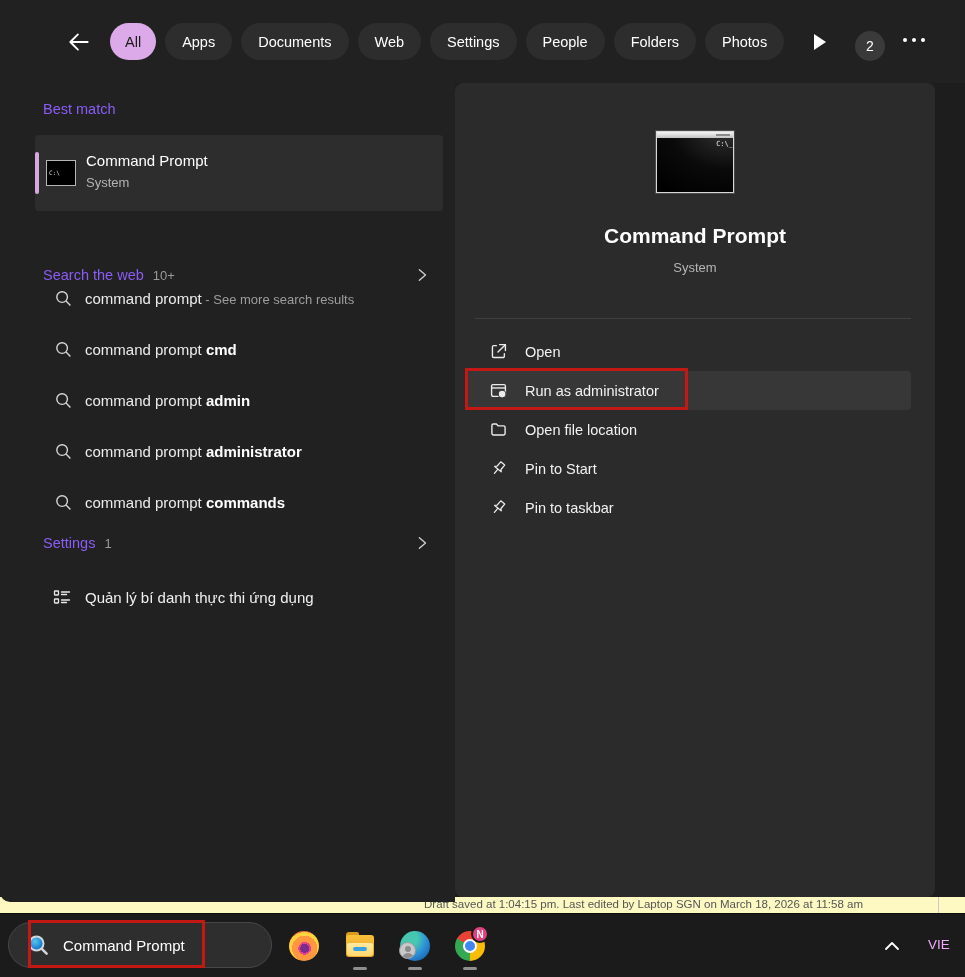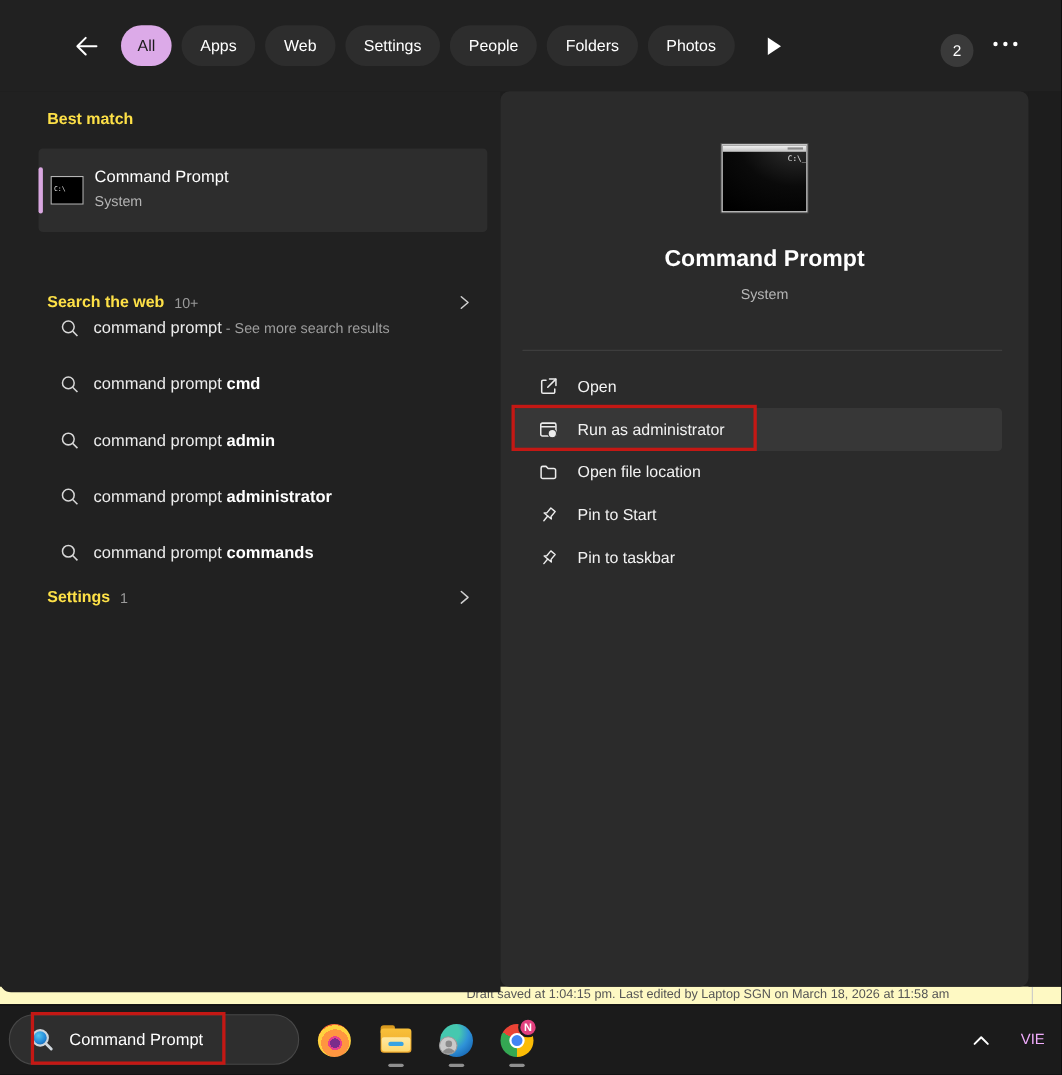--- a/index.html
+++ b/index.html
@@ -54,21 +54,21 @@
   .right-card {
     position:absolute; left:455px; top:83px; width:480px; height:814px;
     background:#2b2b2b; border-radius:8px; z-index:2;
   }
   .right-strip {
     position:absolute; left:935px; top:83px; width:30px; height:814px; background:#1d1d1d; z-index:1;
   }
 
   
   .section-title-row { display:flex; align-items:center; padding-left:43px; position:relative; }
-  .section-title { font-size:14.5px; font-weight:bold; color:#fde047; }
+  .section-title { font-size:14.5px; font-weight:normal; color:#8b5cf6; }
   .section-count { font-size:13px; color:#9a9a9a; margin-left:9px; }
   .chev-right { position:absolute; right:26px; top:50%; transform:translateY(-50%); }
 
   .best-match-title { margin-top:18px; }
 
   .best-match-item {
     position:absolute; left:35px; top:52px; width:408px; height:76px;
     background:#2d2d2d; border-radius:4px; cursor:pointer;
   }
   .accent-bar {
@@ -178,20 +178,21 @@
     <button class="back-btn">
       <span>
         <svg width="26" height="26" viewBox="0 0 24 24" fill="none" stroke="#fff" stroke-width="1.7" stroke-linecap="round" stroke-linejoin="round">
           <path d="M20 12 H5"></path>
             <path d="M11 5 L4 12 L11 19"></path>
         </svg>
       </span>
     </button>
     <button class="pill active">All</button>
     <button class="pill">Apps</button>
+    <button class="pill">Documents</button>
     <button class="pill">Web</button>
     <button class="pill">Settings</button>
     <button class="pill">People</button>
     <button class="pill">Folders</button>
     <button class="pill">Photos</button>
     <button class="play-btn">
       <span class="play-tri"></span>
     </button>
     <div class="count-badge">2</div>
     <button class="more-btn">
@@ -280,20 +281,33 @@
     <div class="section-title-row settings-row">
       <span class="section-title">Settings</span>
       <span class="section-count">1</span>
       <span class="chev-right">
         <svg width="14" height="14" viewBox="0 0 16 16" fill="none" stroke="#cfcfcf" stroke-width="1.6" stroke-linecap="round" stroke-linejoin="round">
             <path d="M5 2 L12 8 L5 14"></path>
           </svg>
       </span>
     </div>
 
+    <div class="settings-item">
+      <span class="li-icon">
+        <svg width="20" height="20" viewBox="0 0 20 20" fill="none" stroke="#e8e8e8" stroke-width="1.3" stroke-linecap="round">
+          <rect x="2.5" y="3" width="4" height="4" rx="0.5"></rect>
+          <rect x="2.5" y="11" width="4" height="4" rx="0.5"></rect>
+          <path d="M9.5 4 H17.5"></path>
+            <path d="M9.5 6.5 H14.5"></path>
+          <path d="M9.5 12 H17.5"></path>
+            <path d="M9.5 14.5 H14.5"></path>
+        </svg>
+      </span>
+      <span class="label">Quản lý bí danh thực thi ứng dụng</span>
+    </div>
   </div>
 
   <div class="right-card">
     <div class="cmd-icon-lg">
       <div class="bar">
           <i></i>
         </div>
       <div class="txt">C:\_</div>
     </div>
     <div class="app-title">Command Prompt</div>

